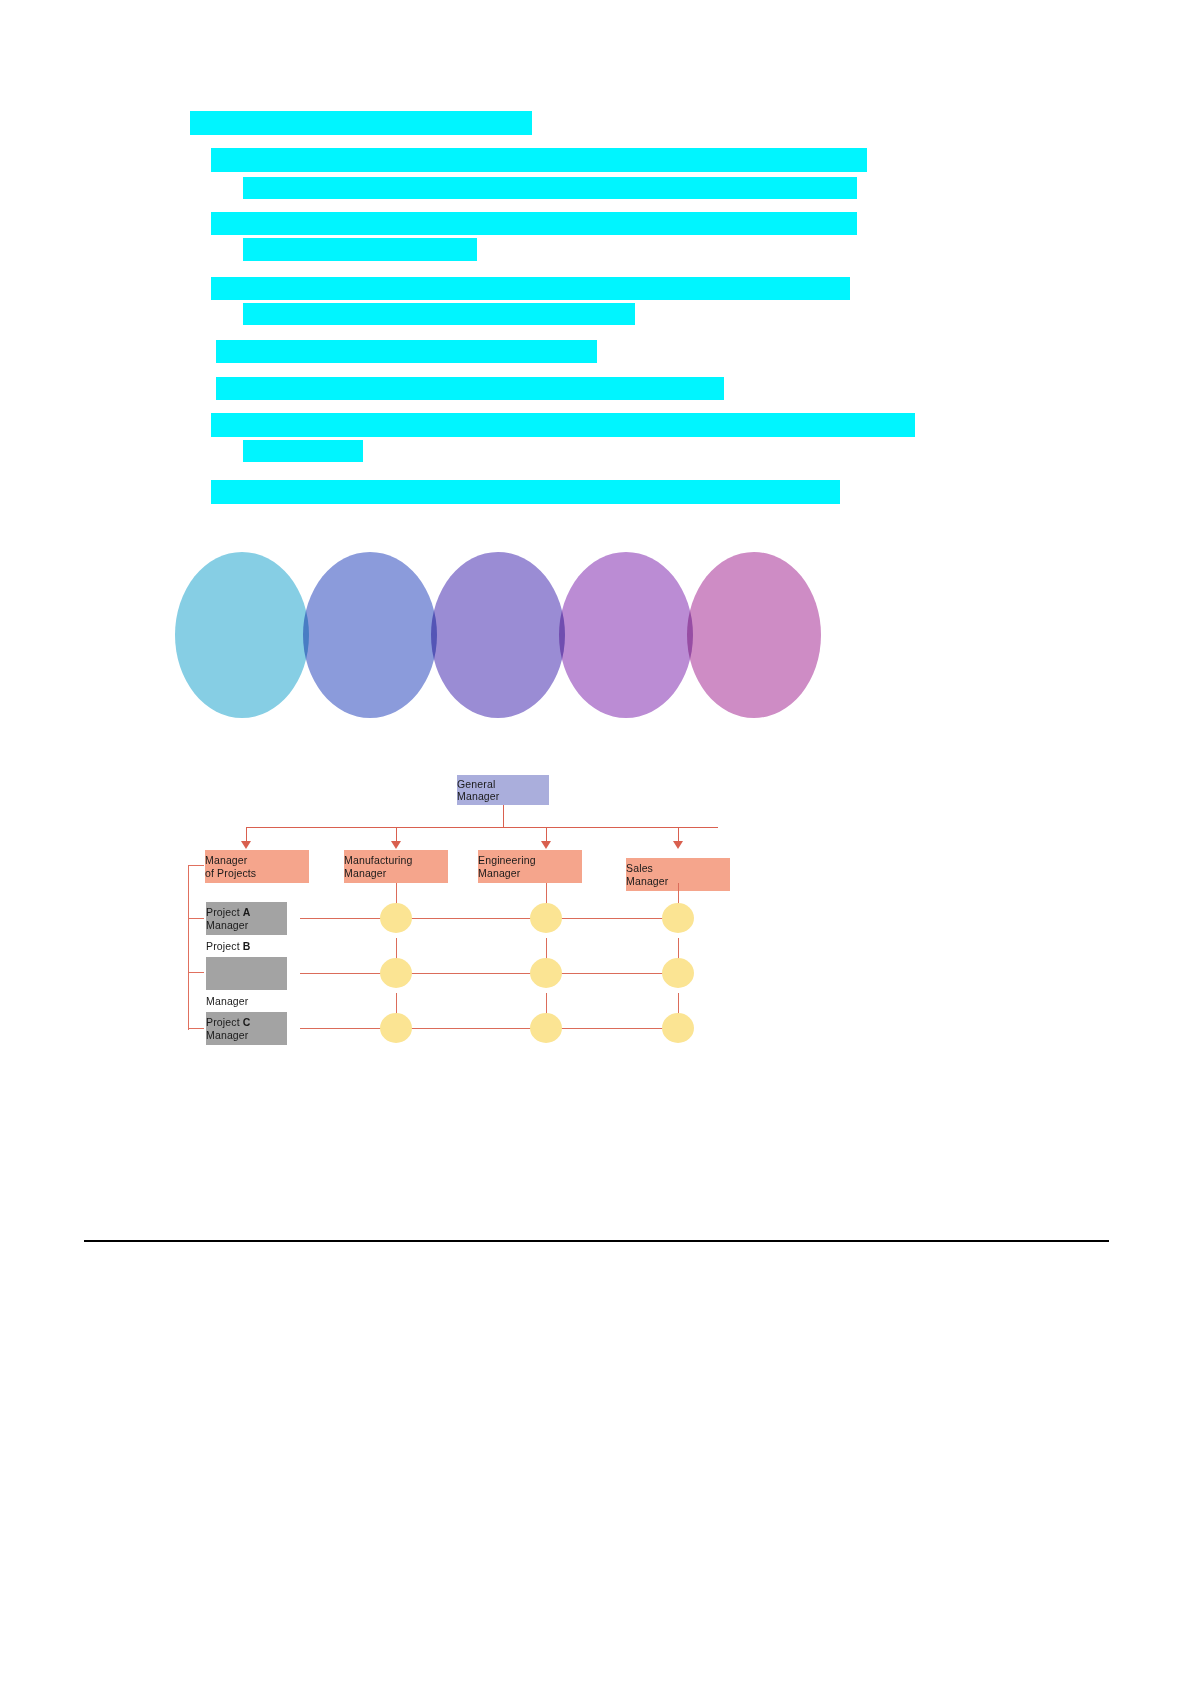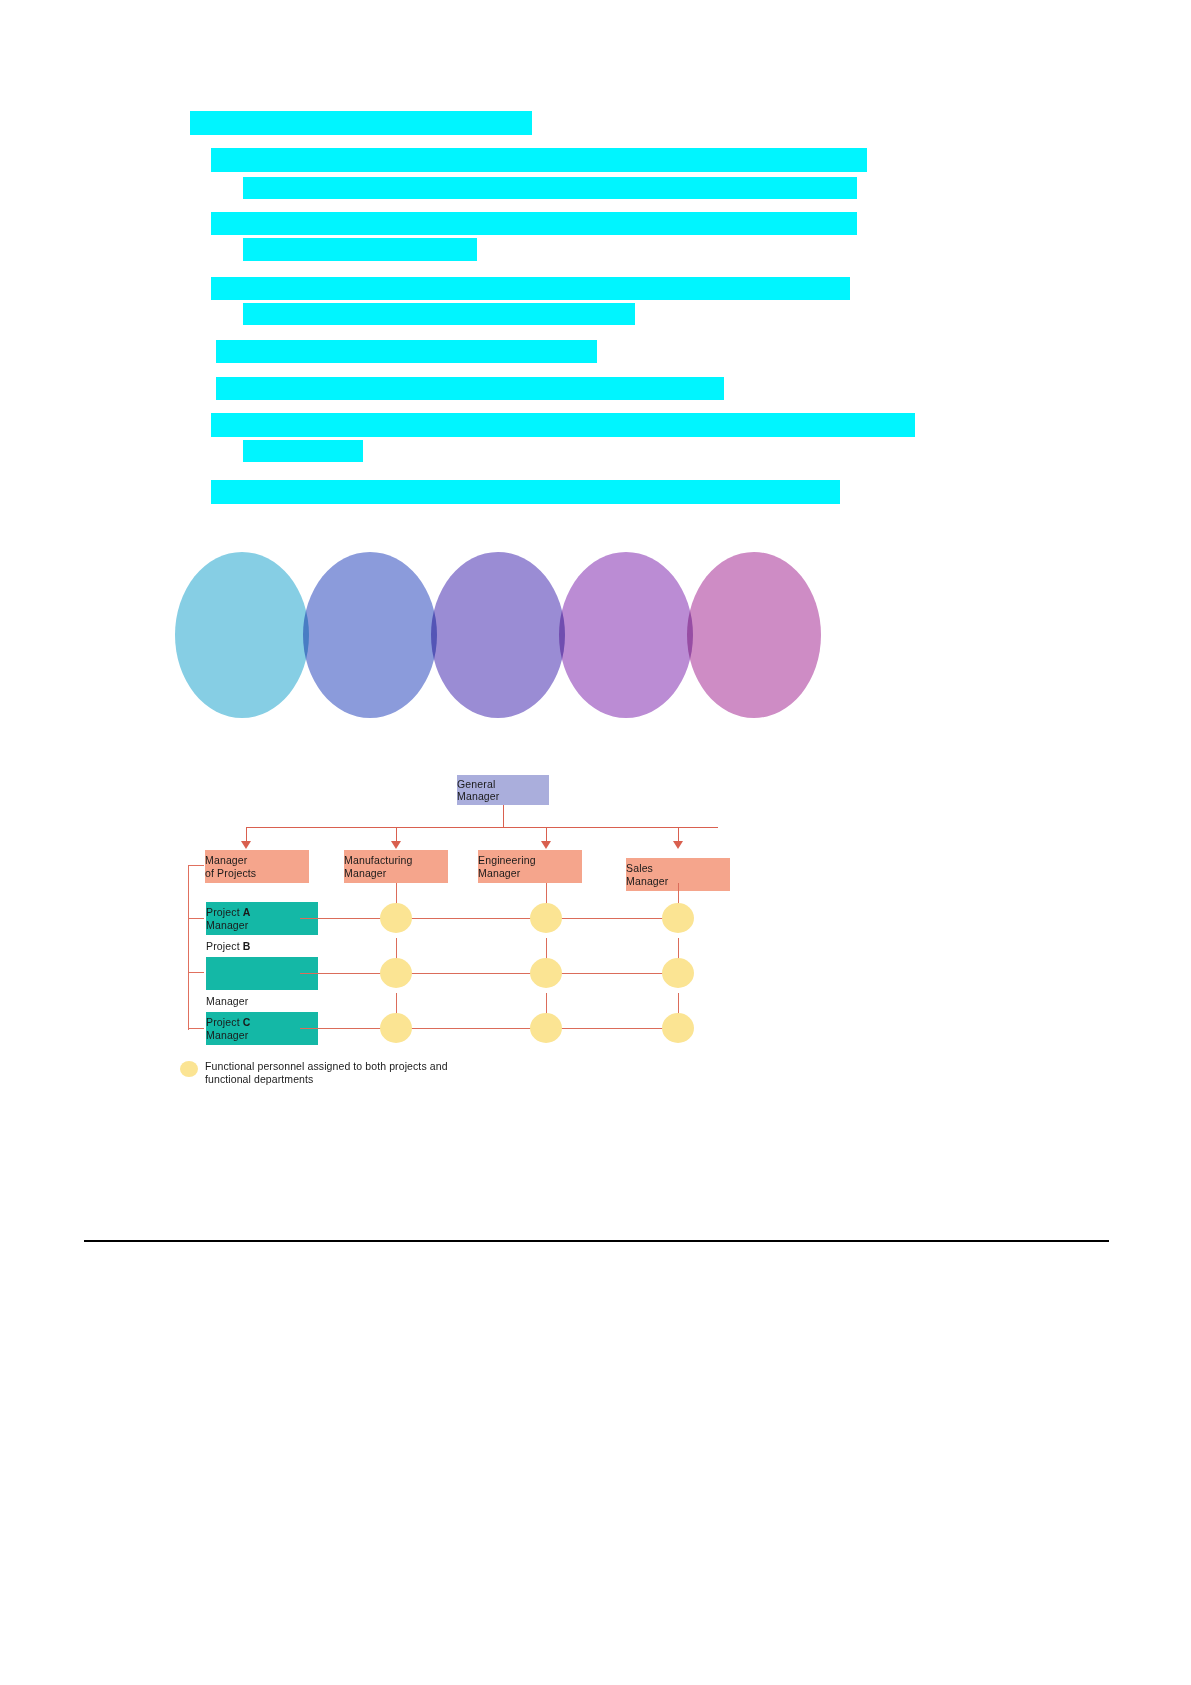--- a/index.html
+++ b/index.html
@@ -80,22 +80,22 @@
     background: #AAAEDC;
     width: 92px;
     height: 30px;
   }
   .node-dept {
     background: #F5A58C;
     width: 104px;
     height: 33px;
   }
   .node-proj {
-    background: #14b8a6;
-    width: 112px;
+    background: #a3a3a3;
+    width: 81px;
     height: 33px;
   }
   .node-proj b { font-weight: bold; }
 
   .line {
     position: absolute;
     background: #D9604F;
   }
   .line-v { width: 1.4px; }
   .line-h { height: 1.4px; }
@@ -293,22 +293,15 @@
 
     <div class="dot" style="left:200px; top:188px;"></div>
     <div class="dot" style="left:350px; top:188px;"></div>
     <div class="dot" style="left:482px; top:188px;"></div>
 
     <div class="dot" style="left:200px; top:243px;"></div>
     <div class="dot" style="left:350px; top:243px;"></div>
     <div class="dot" style="left:482px; top:243px;"></div>
   </div>
 
-  <div class="legend">
-    <div class="legend-dot"></div>
-    <div class="legend-text">
-      <div>Functional personnel assigned to both projects and</div>
-      <div>functional departments</div>
-    </div>
-  </div>
 
   <div class="footer-rule"></div>
 </div>
 
 </body></html>

